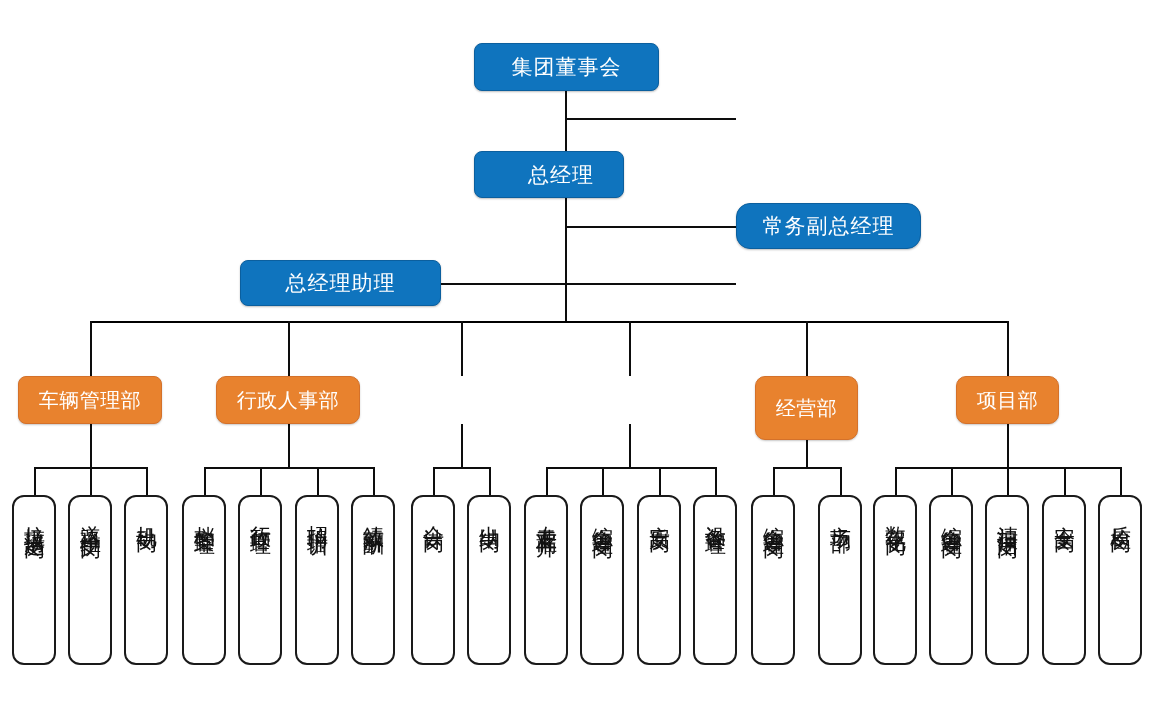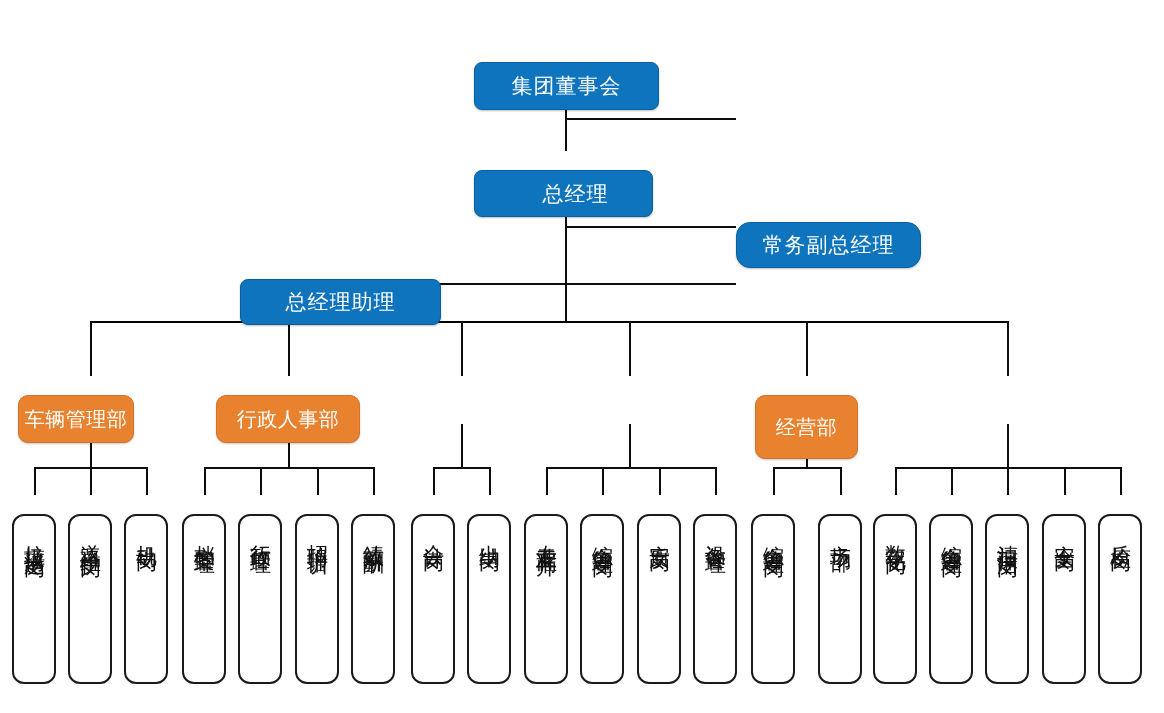--- a/index.html
+++ b/index.html
@@ -31,21 +31,20 @@
   .box {
     position: absolute;
     box-sizing: border-box;
     display: flex;
     align-items: center;
     justify-content: center;
     text-align: right;
     border-radius: 8px;
     line-height: 1.1;
     user-select: none;
-    margin-top: 19px;
   }
 
   
   .box.blue {
     background: #0f74be;
     color: #ffffff;
     border: 1px solid #0b5f9e;
     font-size: 21px;
     letter-spacing: 1px;
     box-shadow: 0 1px 2px rgba(0,0,0,0.25);
@@ -143,35 +142,36 @@
   <div class="line h" style="left:895px; top:467px; width:225px;"></div>
   <div class="line v" style="left:895px;  top:467px; height:28px;"></div>
   <div class="line v" style="left:951px;  top:467px; height:28px;"></div>
   <div class="line v" style="left:1007px; top:467px; height:28px;"></div>
   <div class="line v" style="left:1064px; top:467px; height:28px;"></div>
   <div class="line v" style="left:1120px; top:467px; height:28px;"></div>
 
   <div class="box blue" style="left:474px; top:43px; width:185px; height:48px;">集团董事会</div>
 
 
-  <div class="box blue" style="left:474px; top:151px; width:179px; height:47px;padding-left:24px;">总经理</div>
+  <div class="box blue" style="left:474px; top:151px; width:150px; height:47px;padding-left:24px;">总经理</div>
 
   <div class="box blue" style="left:736px; top:203px; width:185px; height:46px;border-radius:14px;">常务副总经理</div>
 
 
   <div class="box blue" style="left:240px; top:260px; width:201px; height:46px;">总经理助理</div>
 
-  <div class="box orange" style="left:18px; top:376px; width:116px; height:48px;">车辆管理部</div>
+  <div class="box orange" style="left:18px; top:376px; width:144px; height:48px;border-radius:8px;">车辆管理部</div>
 
   <div class="box orange" style="left:216px; top:376px; width:144px; height:48px;font-family:Liberation Serif, serif;">行政人事部</div>
 
 
 
   <div class="box orange" style="left:755px; top:376px; width:103px; height:64px;">经营部</div>
 
+  <div class="box orange" style="left:956px; top:376px; width:103px; height:48px;">项目部</div>
 
   <div class="box post" style="left:12px; top:495px; width:44px; height:170px;">
     <span class="vtxt">垃圾清运岗</span>
   </div>
   <div class="box post" style="left:68px; top:495px; width:44px; height:170px;">
     <span class="vtxt">道路维护岗</span>
   </div>
   <div class="box post" style="left:124px; top:495px; width:44px; height:170px;">
     <span class="vtxt">机动岗</span>
   </div>

